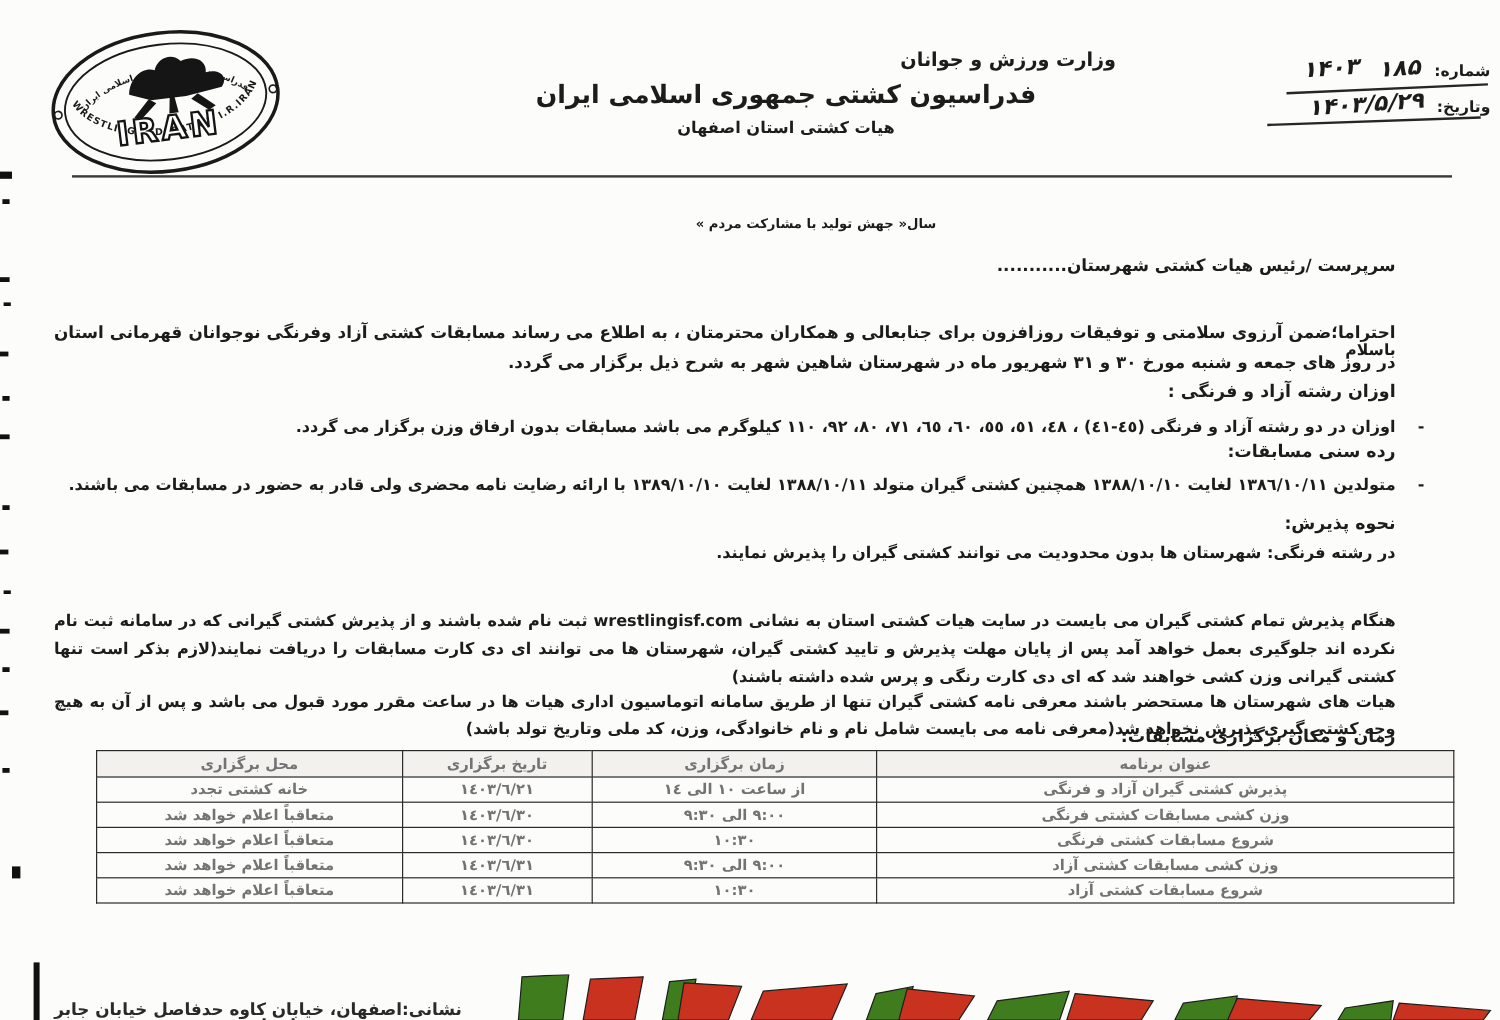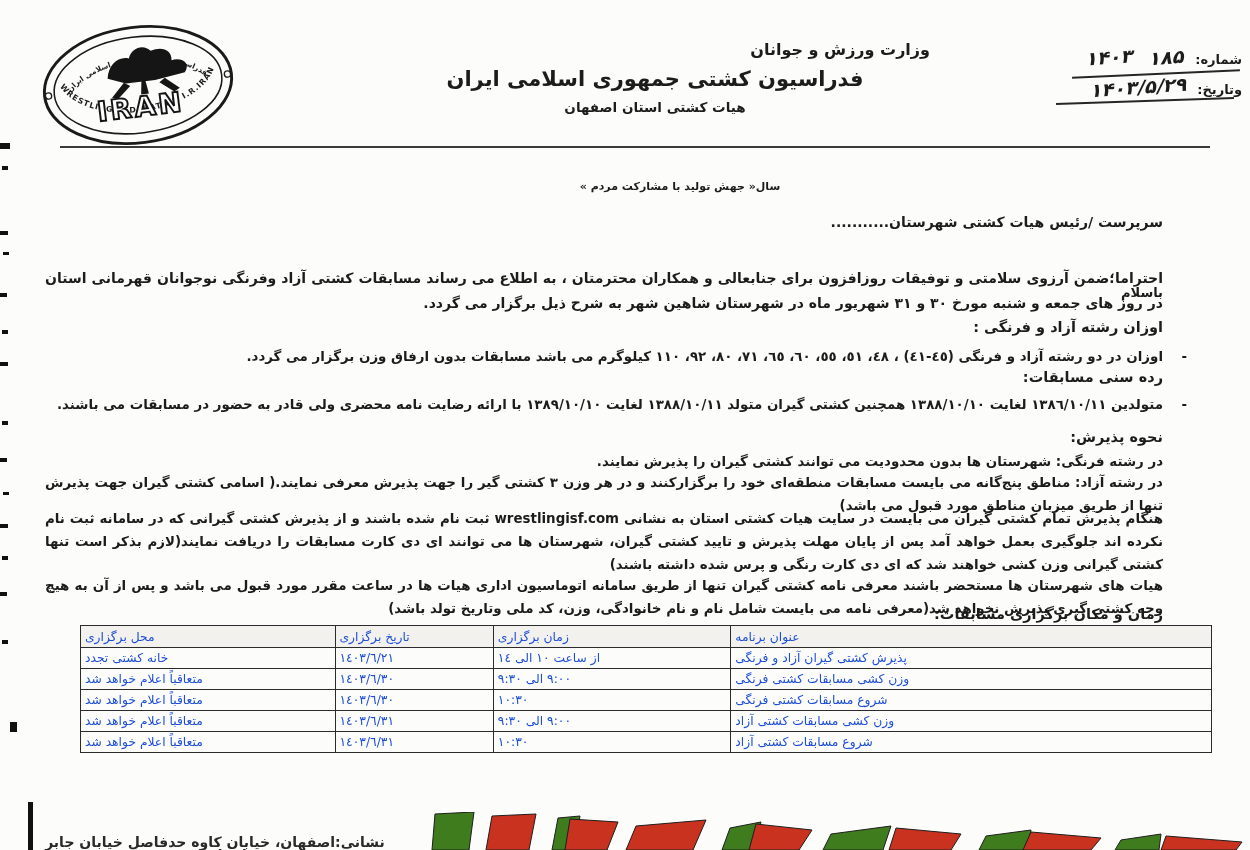--- a/index.html
+++ b/index.html
@@ -36,22 +36,22 @@
   .h-adm{top:429px;}
   .adm0{top:450px;font-size:13.4px;line-height:23px;}
   .adm1{top:471px;font-size:13.4px;line-height:23px;}
   .adm2{top:507px;font-size:13.4px;line-height:23px;}
   .adm3{top:574px;font-size:13.4px;line-height:23px;}
   .h-sched{top:606px;}
   .dash{position:absolute;right:-24px;top:0;font-weight:bold;}
   
   table.sched{position:absolute;left:80px;top:625px;width:1132px;border-collapse:collapse;direction:rtl;table-layout:fixed;}
   table.sched th,table.sched td{
-    border:1.7px solid #2b2b2b;font-size:12.3px;font-weight:normal;
-    text-align:left;vertical-align:middle;padding:0 4px;height:20px;color:#1d4ed8;
+    border:1.7px solid #2b2b2b;font-size:12.3px;font-weight:bold;
+    text-align:center;vertical-align:middle;padding:0 4px;height:20px;color:#737373;
   }
   table.sched th{height:21px;background:#f2f1ee;}
   .c-title{width:42.5%;} .c-time{width:21%;} .c-date{width:14%;} .c-place{width:22.5%;}
   
   .footer-addr{position:absolute;left:30px;top:800px;width:370px;text-align:center;direction:rtl;
     font-size:14px;font-weight:bold;line-height:12.5px;color:#2a2a2a;margin-top:36px;}
   .decor{position:absolute;left:430px;bottom:0;width:820px;height:38px;}
   
   .mark{position:absolute;background:#111;}
   .vbar{position:absolute;left:28px;top:802px;width:5px;height:48px;background:#111;}
@@ -121,21 +121,20 @@
   </div>
 
   <div class="rtlblock sec-h h-age">رده سنی مسابقات:</div>
   <div class="rtlblock item item-age">
     <span class="dash">-</span>
     <span>متولدین ١٣٨٦/١٠/١١ لغایت ١٣٨٨/١٠/١٠ همچنین کشتی گیران متولد ١٣٨٨/١٠/١١ لغایت ١٣٨٩/١٠/١٠ با ارائه رضایت نامه محضری ولی قادر به حضور در مسابقات می باشند.</span>
   </div>
 
   <div class="rtlblock sec-h h-adm">نحوه پذیرش:</div>
   <div class="rtlblock adm0">در رشته فرنگی: شهرستان ها بدون محدودیت می توانند کشتی گیران را پذیرش نمایند.</div>
-  <div class="rtlblock adm1">در رشته آزاد: مناطق پنج‌گانه می بایست مسابقات منطقه‌ای خود را برگزارکنند و در هر وزن ٣ کشتی گیر را جهت پذیرش معرفی نمایند.( اسامی کشتی گیران جهت پذیرش تنها از طریق میزبان مناطق مورد قبول می باشد)</div>
   <div class="rtlblock adm2">هنگام پذیرش تمام کشتی گیران می بایست در سایت هیات کشتی استان به نشانی wrestlingisf.com ثبت نام شده باشند و از پذیرش کشتی گیرانی که در سامانه ثبت نام نکرده اند جلوگیری بعمل خواهد آمد پس از پایان مهلت پذیرش و تایید کشتی گیران، شهرستان ها می توانند ای دی کارت مسابقات را دریافت نمایند(لازم بذکر است تنها کشتی گیرانی وزن کشی خواهند شد که ای دی کارت رنگی و پرس شده داشته باشند)</div>
   <div class="rtlblock adm3">هیات های شهرستان ها مستحضر باشند معرفی نامه کشتی گیران تنها از طریق سامانه اتوماسیون اداری هیات ها در ساعت مقرر مورد قبول می باشد و پس از آن به هیچ وجه کشتی گیری پذیرش نخواهد شد(معرفی نامه می بایست شامل نام و نام خانوادگی، وزن، کد ملی وتاریخ تولد باشد)</div>
 
   <div class="rtlblock sec-h h-sched">زمان و مکان برگزاری مسابقات:</div>
 
   <table class="sched">
     <colgroup>
         <col class="c-title">
         <col class="c-time">
         <col class="c-date">

